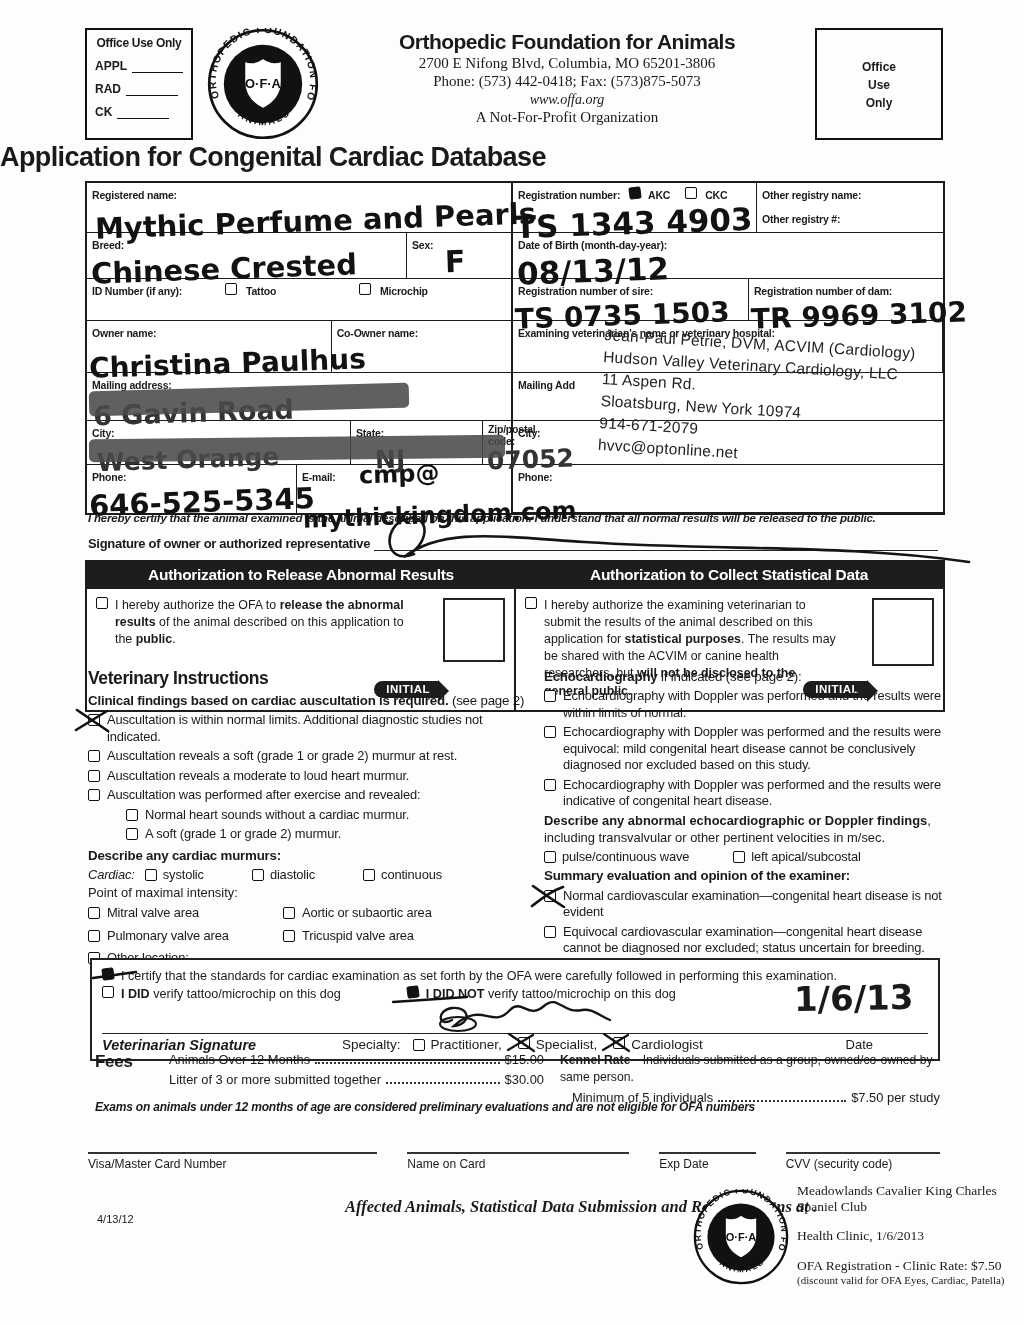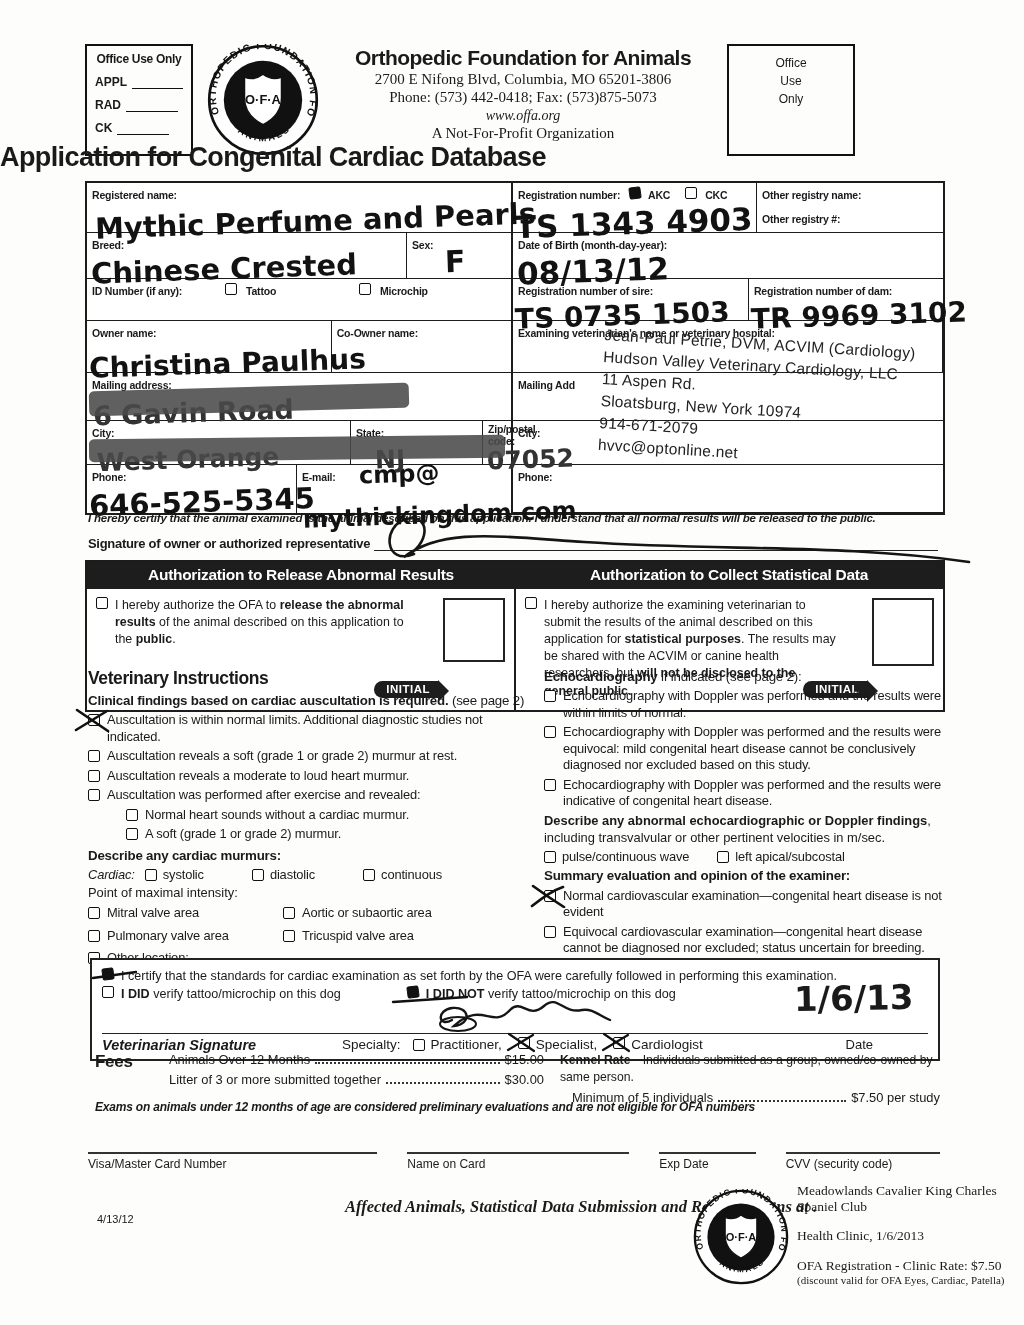--- a/index.html
+++ b/index.html
@@ -1,31 +1,31 @@
 <!DOCTYPE html>
 <html><head>
 <meta charset="utf-8">
 <style>
   html,body{margin:0;padding:0;background:#8a8a8a;}
   .page{position:relative;width:1024px;height:1325px;margin:0 auto;background:#fdfdfb;overflow:hidden;
         font-family:"Liberation Sans",sans-serif;color:#1a1a1a;}
   
-  .header{position:absolute;top:44px;left:85px;width:770px;height:118px;display:flex;}
+  .header{position:absolute;top:28px;left:85px;width:858px;height:118px;display:flex;}
   .ou-box{width:108px;height:112px;border:2.5px solid #111;padding:6px 8px;box-sizing:border-box;}
   .ou-title{font-size:12px;font-weight:bold;text-align:center;display:block;margin-bottom:6px;letter-spacing:-0.3px;}
   .ou-field{font-size:12px;font-weight:bold;margin:9px 0;display:flex;align-items:flex-end;}
   .ou-line{display:inline-block;width:52px;border-bottom:1.5px solid #111;height:11px;margin-left:5px;}
   .seal{width:112px;height:112px;margin-left:14px;flex:none;}
   .org{flex:1;text-align:center;padding-top:2px;}
   .org-name{font-size:21px;font-weight:bold;letter-spacing:-0.5px;}
   .org-addr,.org-phone{font-family:"Liberation Serif",serif;font-size:15px;margin-top:1px;}
   .org-web{font-family:"Liberation Serif",serif;font-style:italic;font-size:14px;margin-top:2px;}
   .org-tag{font-family:"Liberation Serif",serif;font-size:15px;margin-top:1px;}
   .ou-box-r{width:128px;height:112px;border:2px solid #111;box-sizing:border-box;display:flex;flex-direction:column;
-            align-items:center;justify-content:flex-start;padding-top:8px;font-size:12px;font-weight:normal;line-height:1.5;}
+            align-items:center;justify-content:flex-start;padding-top:28px;font-size:12px;font-weight:bold;line-height:1.5;}
   .title{position:absolute;top:142px;left:0;width:1010px;font-size:27px;font-weight:bold;letter-spacing:-0.6px;}
   
   .formgrid{position:absolute;top:181px;left:85px;width:860px;display:flex;border:2px solid #1c1c1c;box-sizing:border-box;background:#fff;}
   .fg-left{width:424px;border-right:2px solid #1c1c1c;display:flex;flex-direction:column;flex:none;}
   .fg-right{flex:1;display:flex;flex-direction:column;position:relative;}
   .frow{display:flex;border-bottom:1.5px solid #1c1c1c;box-sizing:border-box;flex:none;}
   .frow:last-child{border-bottom:none;}
   .fcell{position:relative;padding:2px 5px;box-sizing:border-box;flex:1;}
   .fcell.brd{border-right:1.5px solid #1c1c1c;}
   .lbl{font-size:10.5px;font-weight:bold;letter-spacing:-0.2px;display:inline-block;}
@@ -419,21 +419,21 @@
       </div>
       <div class="opt">
         <span class="cb"></span>
         <span>Echocardiography with Doppler was performed and the results were indicative of congenital heart disease.</span>
       </div>
       <div style="font-size:12.9px;line-height:1.3;margin:3px 0">
         <b>Describe any abnormal echocardiographic or Doppler findings</b><span>, including transvalvular or other pertinent velocities in m/sec.</span>
       </div>
       <div class="opt-inline">
         <span class="cb"></span>
-        <span style="margin-right:28px">pulse/continuous wave</span>
+        <span style="margin-right:44px">pulse/continuous wave</span>
         <span class="cb"></span>
         <span>left apical/subcostal</span>
       </div>
       <div class="bh" style="margin-top:3px">Summary evaluation and opinion of the examiner:</div>
       <div class="opt">
         <span class="cbwrap"><span class="cb"></span>
           <svg class="xover" viewBox="0 0 36 24">
               <path d="M2,22 C12,14 24,6 33,3 M3,2 C14,10 26,18 34,23" stroke="#111" stroke-width="2.6" fill="none" stroke-linecap="round"></path>
             </svg></span>
         <span>Normal cardiovascular examination—congenital heart disease is not evident</span>

